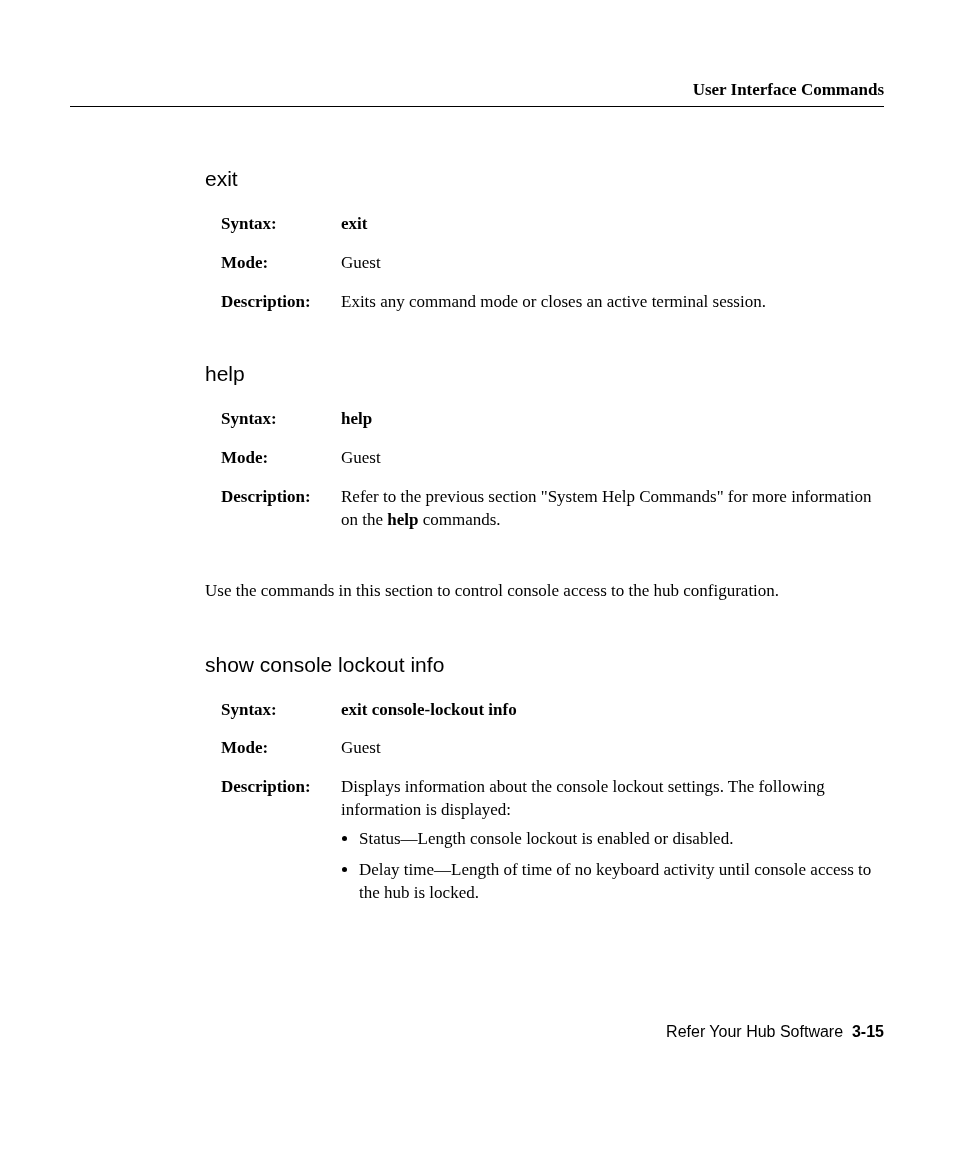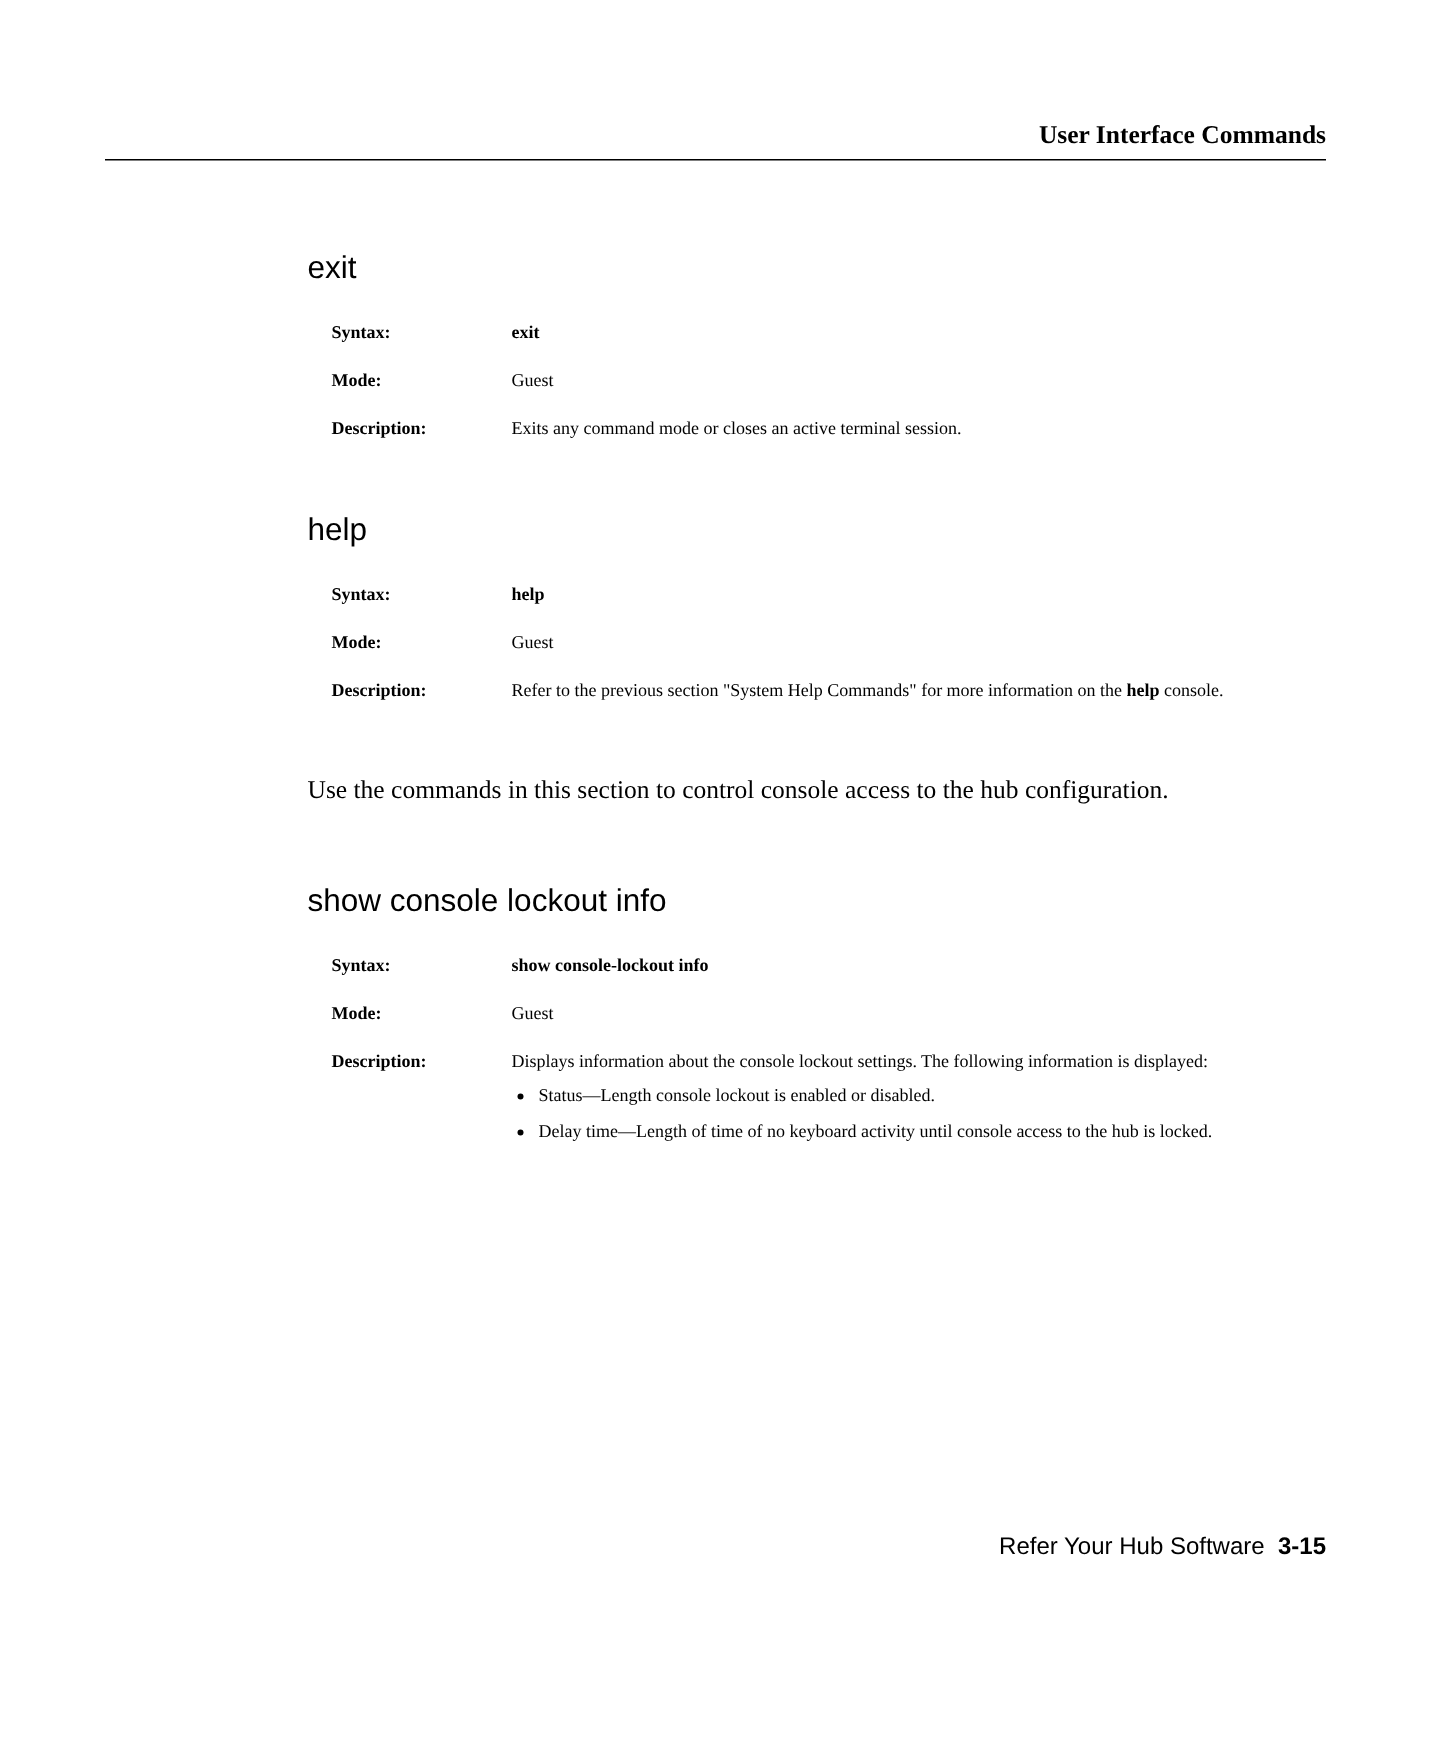--- a/index.html
+++ b/index.html
@@ -39,21 +39,21 @@
     margin: 0 0 14px 0;
     font-weight: normal;
   }
   .def-table {
     margin-left: 16px;
     border-collapse: collapse;
   }
   .def-table td {
     vertical-align: top;
     padding: 8px 0;
-    font-size: 12px;
+    font-size: 17px;
     line-height: 1.35;
   }
   .def-label {
     font-weight: bold;
     width: 120px;
   }
   .def-value {
     max-width: 540px;
   }
   .section-block {
@@ -126,38 +126,38 @@
         <td class="def-label">Syntax:</td>
         <td class="def-value"><b>help</b></td>
       </tr>
       <tr>
         <td class="def-label">Mode:</td>
         <td class="def-value">Guest</td>
       </tr>
       <tr>
         <td class="def-label">Description:</td>
         <td class="def-value">
-          <span>Refer to the previous section "System Help Commands" for more information on the </span><b>help</b><span> console.</span>
+          <span>Refer to the previous section "System Help Commands" for more information on the </span><b>help</b><span> commands.</span>
         </td>
       </tr>
     </tbody>
       </table>
   </div>
 
   <div class="section-block">
     <div class="section-intro">Use the commands in this section to control console access to the hub configuration.</div>
   </div>
 
   <div class="cmd-block">
     <h3 class="cmd-title">show console lockout info</h3>
     <table class="def-table">
       <tbody>
           <tr>
         <td class="def-label">Syntax:</td>
-        <td class="def-value"><b>show console-lockout info</b></td>
+        <td class="def-value"><b>exit console-lockout info</b></td>
       </tr>
       <tr>
         <td class="def-label">Mode:</td>
         <td class="def-value">Guest</td>
       </tr>
       <tr>
         <td class="def-label">Description:</td>
         <td class="def-value">
           <span>Displays information about the console lockout settings. The following information is displayed:</span>
           <ul class="bullets">

